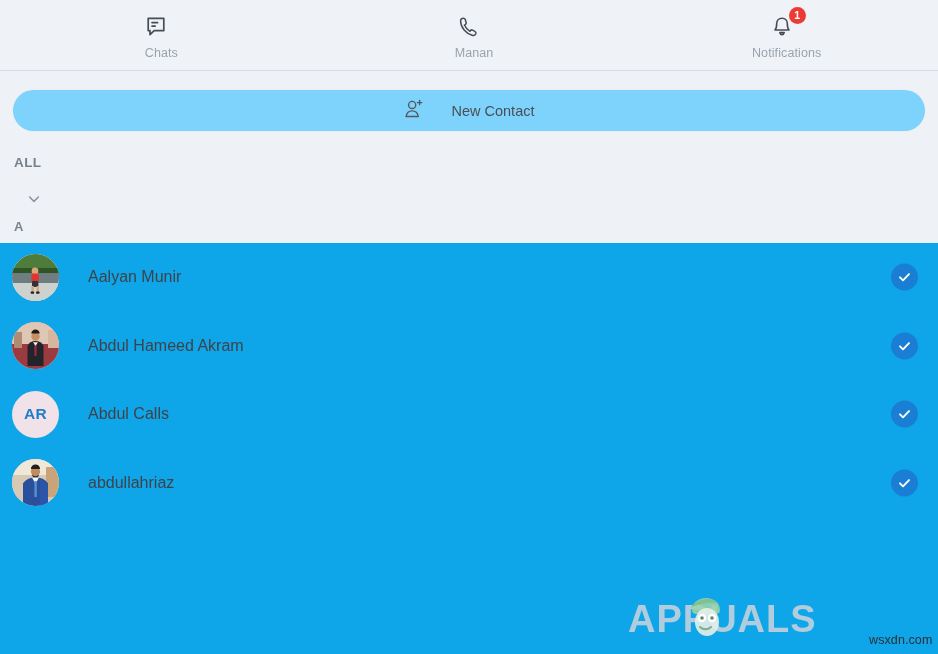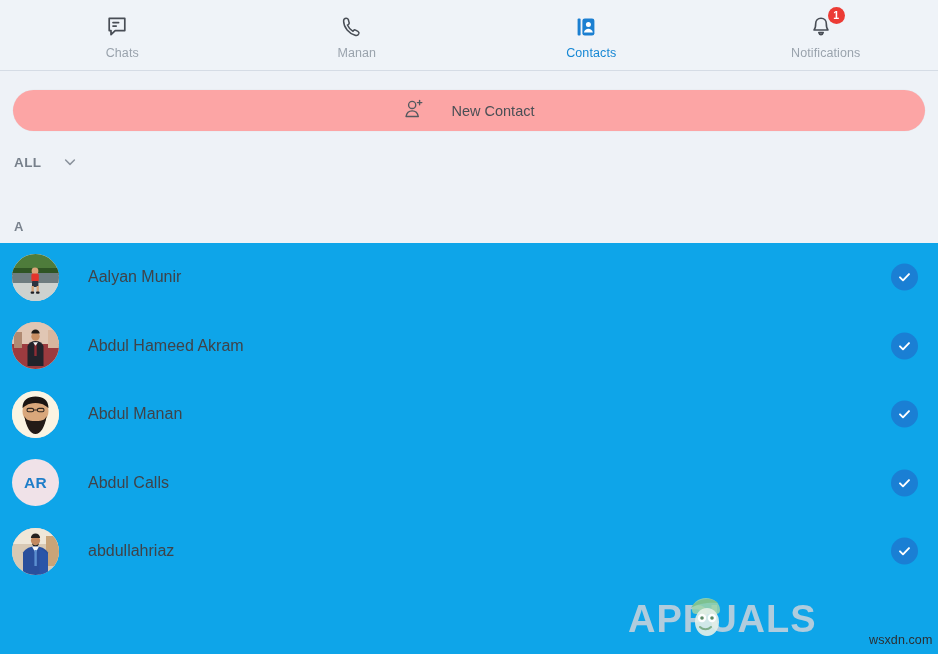--- a/index.html
+++ b/index.html
@@ -78,42 +78,43 @@
 
   
   .newcontact-wrap {
     position: absolute;
     top: 90px; left: 13px;
     width: 912px;
     height: 41px;
   }
   .newcontact {
     width: 100%; height: 100%;
-    background: #fca5a5;
+    background: #7dd3fc;
     border-radius: 21px;
     display: flex;
     align-items: center;
     justify-content: center;
     gap: 26px;
     cursor: pointer;
     box-shadow: 0 0 0 0.5px rgba(0,0,0,0.03);
   }
   .newcontact-label {
     font-size: 14.5px;
     color: #4a4f55;
   }
 
   
   .filter-row {
     position: absolute;
     top: 155px; left: 14px;
     display: flex;
-    align-items: flex-start;
+    align-items: flex-end;
     gap: 22px;
     cursor: pointer;
+    flex-direction: column;
   }
   .filter-label {
     font-size: 13.5px;
     font-weight: bold;
     color: #77808b;
     letter-spacing: 0.4px;
   }
 
   
   .section-header {
@@ -226,31 +227,20 @@
 
     <div class="nav-item">
       <span class="nav-icon">
         <svg width="24" height="24" viewBox="0 0 24 24">
           <path d="M6.2 3.2c-1.5 0-2.6 1.2-2.6 2.8 0 6.6 5.6 12.4 11.5 14.3 1.6 0.5 3.1-0.3 3.7-1.6 0.4-1 0-1.9-0.9-2.4l-2.3-1.2c-0.8-0.4-1.6-0.2-2.1 0.5l-0.5 0.7c-2.5-1.5-4.5-3.8-5.6-6.3l0.9-0.4c0.8-0.4 1.1-1.2 0.8-2L8.3 4.5C8 3.7 7.2 3.2 6.2 3.2z" fill="none" stroke="#484d55" stroke-width="1.5" stroke-linejoin="round"></path>
         </svg>
       </span>
       <span class="nav-label">Manan</span>
     </div>
 
-    <div class="nav-item active">
-      <span class="nav-icon">
-        <svg width="24" height="24" viewBox="0 0 24 24">
-          <rect x="3.6" y="3.4" width="3" height="17.2" rx="1" fill="#1b7fd1"></rect>
-          <rect x="8.4" y="3.4" width="12" height="17.2" rx="2.4" fill="#1b7fd1"></rect>
-          <circle cx="14.4" cy="9.6" r="2.5" fill="#ffffff"></circle>
-          <path d="M9.9 17.4c0.6-2.5 2.4-3.7 4.5-3.7s3.9 1.2 4.5 3.7z" fill="#ffffff"></path>
-        </svg>
-      </span>
-      <span class="nav-label">Contacts</span>
-    </div>
 
     <div class="nav-item">
       <span class="nav-icon">
         <svg width="24" height="24" viewBox="0 0 24 24">
           <path d="M12 3.3c-3.3 0-5.3 2.3-5.3 5.3 0 3.6-0.5 5.1-1.7 6.4h14c-1.2-1.3-1.7-2.8-1.7-6.4 0-3-2-5.3-5.3-5.3z" fill="none" stroke="#484d55" stroke-width="1.6" stroke-linejoin="round"></path>
           <path d="M9.8 17.6c0.3 1.3 1.2 2.1 2.2 2.1s1.9-0.8 2.2-2.1z" fill="none" stroke="#484d55" stroke-width="1.6" stroke-linejoin="round"></path>
         </svg>
         <span class="badge">1</span>
       </span>
       <span class="nav-label">Notifications</span>
@@ -325,40 +315,20 @@
         </svg>
       </div>
       <div class="row-name">Abdul Hameed Akram</div>
       <div class="check">
         <svg width="17" height="17" viewBox="0 0 17 17">
           <path d="M4 8.8 L7 11.8 L13 5.6" fill="none" stroke="#ffffff" stroke-width="1.9" stroke-linecap="round" stroke-linejoin="round"></path>
         </svg>
       </div>
     </div>
 
-    <div class="row">
-      <div class="avatar">
-        <svg class="avatar-photo" viewBox="0 0 47 47" preserveAspectRatio="xMidYMid slice">
-          <rect width="47" height="47" fill="#fbf4e2"></rect>
-          <circle cx="23.5" cy="20" r="13" fill="#d9a77b"></circle>
-          <path d="M10.5 17c0-8 5.5-11.5 13-11.5s13 3.5 13 11.5c-2-1-4.5-5-13-5s-11 4-13 5z" fill="#1b1512"></path>
-          <path d="M12 24c2 9 6 15 11.5 15S33 33 35 24c-1.5 6-5.5 10-11.5 10S13.5 30 12 24z" fill="#1b1512"></path>
-          <path d="M12.5 25c1.5 11 6 18 11 18s9.5-7 11-18c-1 3-3 5-11 5s-10-2-11-5z" fill="#241b16"></path>
-          <rect x="15" y="17.4" width="6.6" height="3.4" rx="1.6" fill="none" stroke="#30261f" stroke-width="1.1"></rect>
-          <rect x="25.4" y="17.4" width="6.6" height="3.4" rx="1.6" fill="none" stroke="#30261f" stroke-width="1.1"></rect>
-          <line x1="21.6" y1="19" x2="25.4" y2="19" stroke="#30261f" stroke-width="1.1"></line>
-        </svg>
-      </div>
-      <div class="row-name">Abdul Manan</div>
-      <div class="check">
-        <svg width="17" height="17" viewBox="0 0 17 17">
-          <path d="M4 8.8 L7 11.8 L13 5.6" fill="none" stroke="#ffffff" stroke-width="1.9" stroke-linecap="round" stroke-linejoin="round"></path>
-        </svg>
-      </div>
-    </div>
 
 
     <div class="row">
       <div class="avatar initials" style="background:#f0e2e8;color:#1f7ec9;">
         <span>AR</span>
       </div>
       <div class="row-name">Abdul Calls</div>
       <div class="check">
         <svg width="17" height="17" viewBox="0 0 17 17">
           <path d="M4 8.8 L7 11.8 L13 5.6" fill="none" stroke="#ffffff" stroke-width="1.9" stroke-linecap="round" stroke-linejoin="round"></path>

